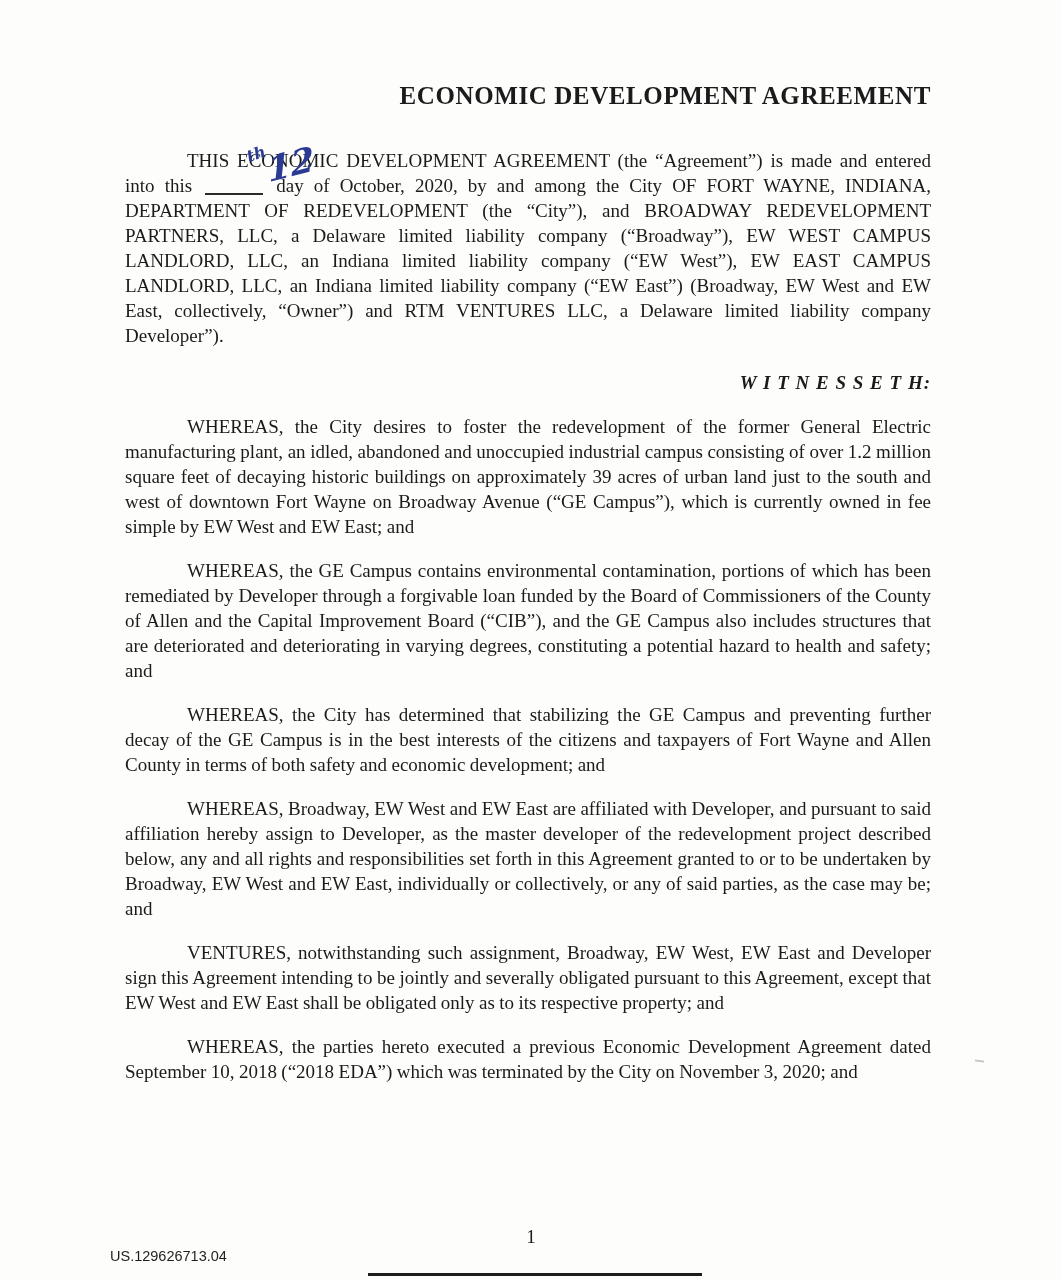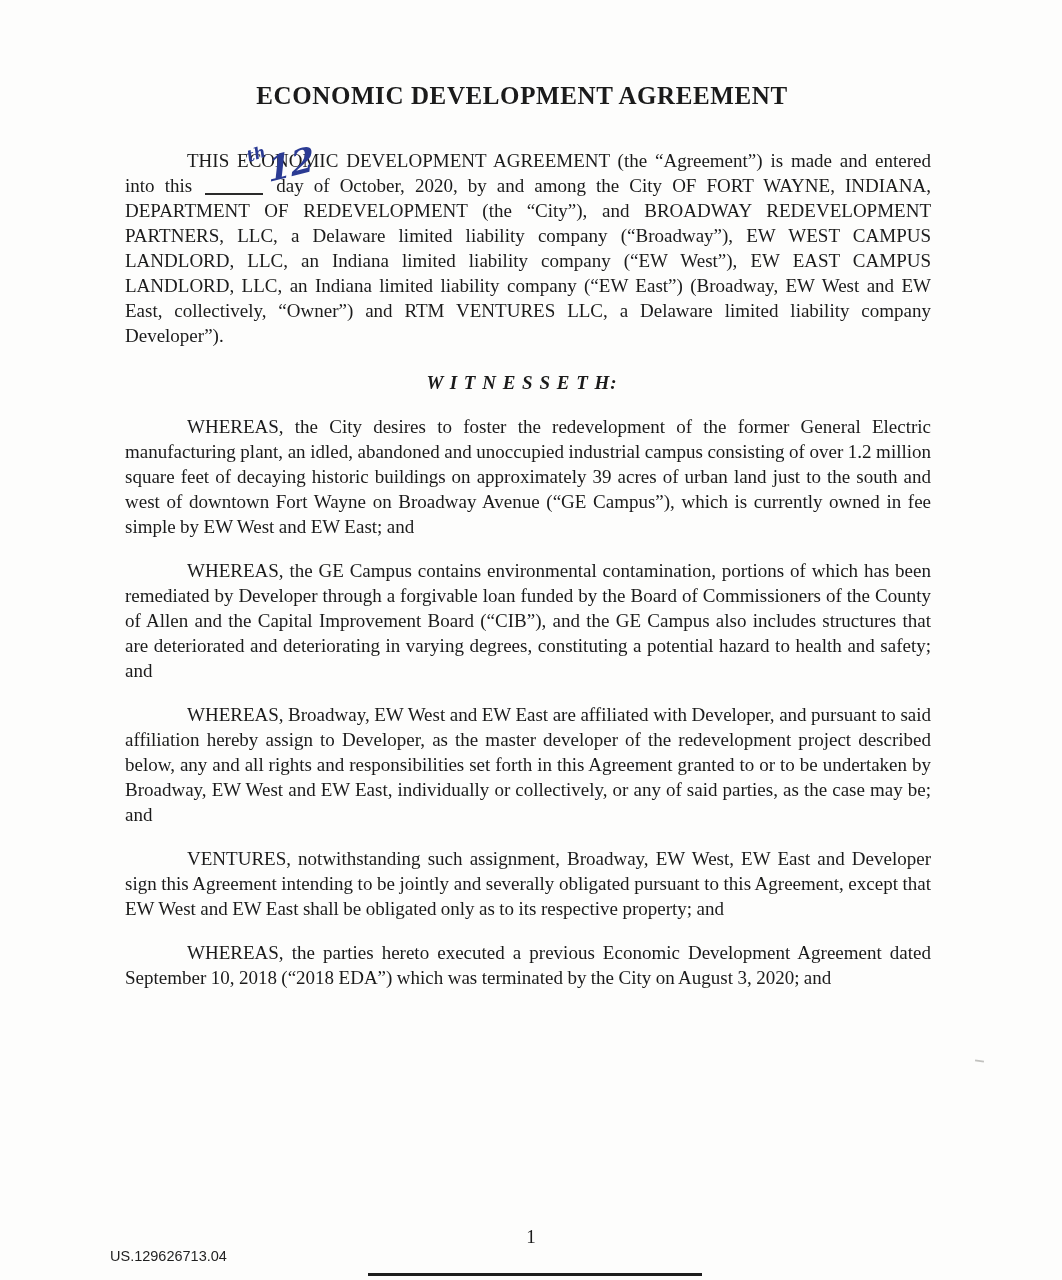--- a/index.html
+++ b/index.html
@@ -20,36 +20,36 @@
   .content {
     position: absolute;
     left: 113px;
     top: 82px;
     width: 818px;
   }
   .doc-title {
     font-size: 25px;
     font-weight: bold;
     letter-spacing: 0.6px;
-    text-align: center;
+    text-align: right;
     margin: 0 0 38px 0;
   }
   .para {
     font-size: 19px;
     line-height: 25px;
     text-align: justify;
     text-indent: 62px;
     margin: 0 0 19px 12px;
     word-spacing: -0.3px;
   }
   .witnesseth {
     font-size: 19px;
     font-weight: bold;
     font-style: italic;
-    text-align: center;
+    text-align: right;
     letter-spacing: 1px;
     margin: 24px 0 20px 0;
   }
   
   .hw-slot {
     display: inline-block;
     position: relative;
     width: 58px;
     height: 18px;
     margin: 0 3px;
@@ -122,26 +122,27 @@
 
     <p class="para"><span>THIS ECONOMIC DEVELOPMENT AGREEMENT (the “Agreement”) is made and entered into this </span><span class="hw-slot"><span class="hw-day" style="color: rgb(43, 59, 147);">12</span><span class="hw-suffix" style="color: rgb(43, 59, 147);">th</span></span><span> day of October, 2020, by and among the City OF FORT WAYNE, INDIANA, DEPARTMENT OF REDEVELOPMENT (the “City”), and BROADWAY REDEVELOPMENT PARTNERS, LLC, a Delaware limited liability company (“Broadway”), EW WEST CAMPUS LANDLORD, LLC, an Indiana limited liability company (“EW West”), EW EAST CAMPUS LANDLORD, LLC, an Indiana limited liability company (“EW East”) (Broadway, EW West and EW East, collectively, “Owner”) and RTM VENTURES LLC, a Delaware limited liability company Developer”).</span></p>
 
     <h2 class="witnesseth">W I T N E S S E T H:</h2>
 
     <p class="para">WHEREAS, the City desires to foster the redevelopment of the former General Electric manufacturing plant, an idled, abandoned and unoccupied industrial campus consisting of over 1.2 million square feet of decaying historic buildings on approximately 39 acres of urban land just to the south and west of downtown Fort Wayne on Broadway Avenue (“GE Campus”), which is currently owned in fee simple by EW West and EW East; and</p>
 
     <p class="para">WHEREAS, the GE Campus contains environmental contamination, portions of which has been remediated by Developer through a forgivable loan funded by the Board of Commissioners of the County of Allen and the Capital Improvement Board (“CIB”), and the GE Campus also includes structures that are deteriorated and deteriorating in varying degrees, constituting a potential hazard to health and safety; and</p>
 
 
+    <p class="para">WHEREAS, the City has determined that stabilizing the GE Campus and preventing further decay of the GE Campus is in the best interests of the citizens and taxpayers of Fort Wayne and Allen County in terms of both safety and economic development; and</p>
 
     <p class="para">WHEREAS, Broadway, EW West and EW East are affiliated with Developer, and pursuant to said affiliation hereby assign to Developer, as the master developer of the redevelopment project described below, any and all rights and responsibilities set forth in this Agreement granted to or to be undertaken by Broadway, EW West and EW East, individually or collectively, or any of said parties, as the case may be; and</p>
 
     <p class="para">VENTURES, notwithstanding such assignment, Broadway, EW West, EW East and Developer sign this Agreement intending to be jointly and severally obligated pursuant to this Agreement, except that EW West and EW East shall be obligated only as to its respective property; and</p>
 
-    <p class="para">WHEREAS, the parties hereto executed a previous Economic Development Agreement dated September 10, 2018 (“2018 EDA”) which was terminated by the City on August 3, 2020; and</p>
+    <p class="para">WHEREAS, the parties hereto executed a previous Economic Development Agreement dated September 10, 2018 (“2018 EDA”) which was terminated by the City on November 3, 2020; and</p>
 
   </div>
 
   <div class="scan-mark"></div>
 
   <div class="page-number">1</div>
 
   <div class="doc-id">US.129626713.04</div>
 
   <div class="bottom-line"></div>

